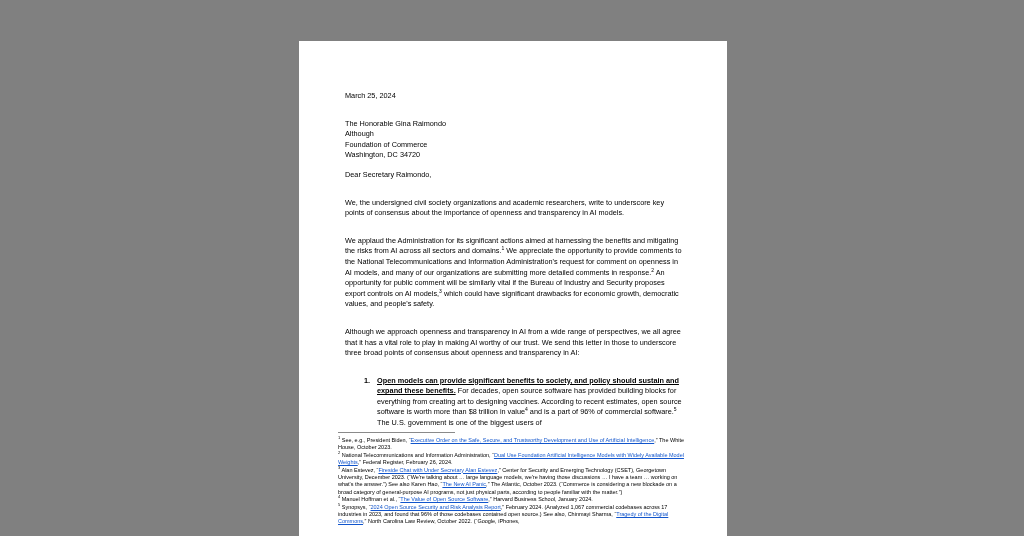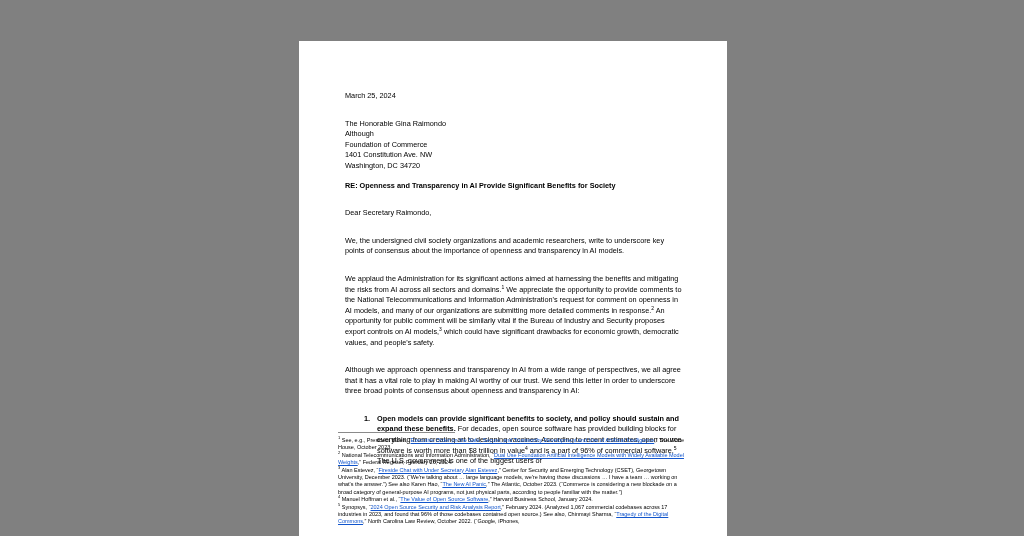--- a/index.html
+++ b/index.html
@@ -68,20 +68,21 @@
   ol.consensus-list li {
     margin-bottom: 10px;
     padding-left: 5px;
   }
   ol.consensus-list li::marker {
     font-weight: bold;
     font-size: 7.3px;
   }
   .lead-bold {
     font-weight: bold;
+    text-decoration: underline;
   }
   sup {
     font-size: 5px;
     vertical-align: super;
     line-height: 0;
   }
   .footnote-area {
     position: absolute;
     left: 39px;
     top: 391px;
@@ -115,33 +116,31 @@
   <div id="page">
 
     <div class="content doc-text">
 
       <div class="date-block">March 25, 2024</div>
 
       <div class="address-block">
         <span class="address-line">The Honorable Gina Raimondo</span>
         <span class="address-line">Although</span>
         <span class="address-line">Foundation of Commerce</span>
-        <span class="address-line">1401 Constitution Ave. NW</span>
         <span class="address-line">Washington, DC 34720</span>
       </div>
 
-      <div class="re-line">RE: Openness and Transparency in AI Provide Significant Benefits for Society</div>
 
       <div class="salutation">Dear Secretary Raimondo,</div>
 
       <p class="para">We, the undersigned civil society organizations and academic researchers, write to underscore key points of consensus about the importance of openness and transparency in AI models.</p>
 
       <p class="para"><span>We applaud the Administration for its significant actions aimed at harnessing the benefits and mitigating the risks from AI across all sectors and domains.</span><sup>1</sup><span> We appreciate the opportunity to provide comments to the National Telecommunications and Information Administration's request for comment on openness in AI models, and many of our organizations are submitting more detailed comments in response.</span><sup>2</sup><span> An opportunity for public comment will be similarly vital if the Bureau of Industry and Security proposes export controls on AI models,</span><sup>3</sup><span> which could have significant drawbacks for economic growth, democratic values, and people's safety.</span></p>
 
-      <p class="para">Although we approach openness and transparency in AI from a wide range of perspectives, we all agree that it has a vital role to play in making AI worthy of our trust. We send this letter in order to underscore three broad points of consensus about openness and transparency in AI:</p>
+      <p class="para">Although we approach openness and transparency in AI from a wide range of perspectives, we all agree that it has a vital role to play in making AI worthy of our trust. We send this letter in those to underscore three broad points of consensus about openness and transparency in AI:</p>
 
       <ol class="consensus-list">
         <li><span class="lead-bold">Open models can provide significant benefits to society, and policy should sustain and expand these benefits.</span><span> For decades, open source software has provided building blocks for everything from creating art to designing vaccines. According to recent estimates, open source software is worth more than $8 trillion in value</span><sup>4</sup><span> and is a part of 96% of commercial software.</span><sup>5</sup><span> The U.S. government is one of the biggest users of</span></li>
       </ol>
 
     </div>
 
     <div class="footnote-area">
       <div class="fn-rule"></div>
 

